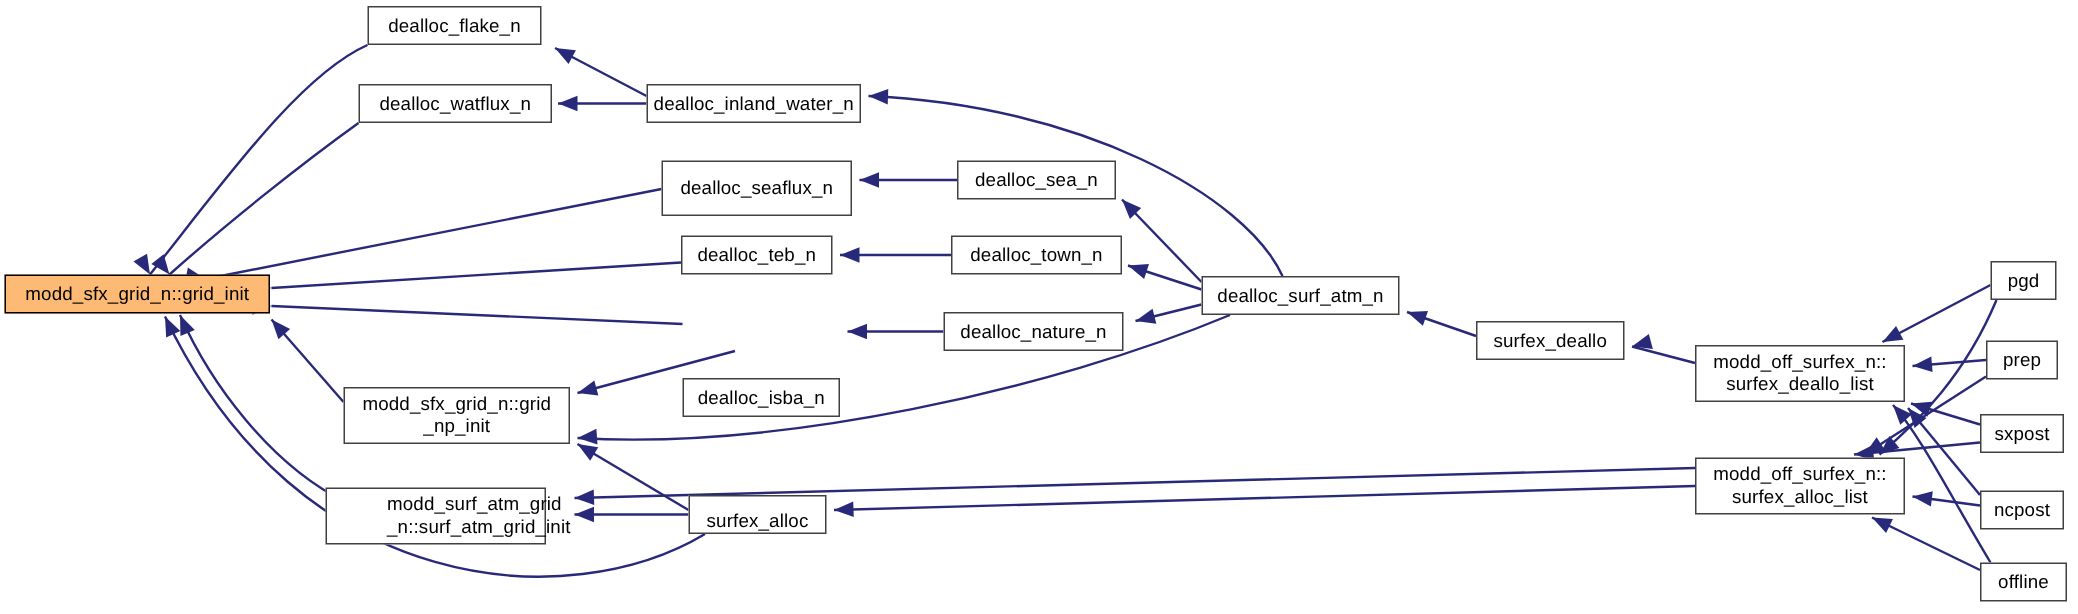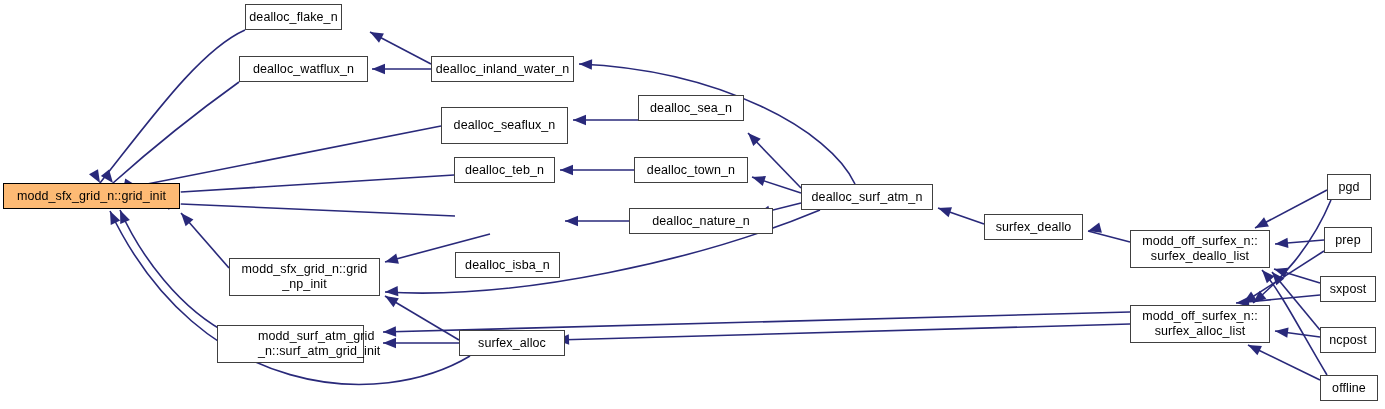--- a/index.html
+++ b/index.html
@@ -119,36 +119,36 @@
       <path d="M 1320,330 L 1272,272" fill="none" stroke="#29297a" stroke-width="1.6"></path>
       <polygon points="0,0 -13,-5.2 -13,5.2" fill="#29297a" transform="translate(1272,272) rotate(230)"></polygon>
       <path d="M 1320,337 L 1275,331" fill="none" stroke="#29297a" stroke-width="1.6"></path>
       <polygon points="0,0 -13,-5.2 -13,5.2" fill="#29297a" transform="translate(1275,331) rotate(187)"></polygon>
       <path d="M 1327,375 C 1300,330 1280,290 1262,270" fill="none" stroke="#29297a" stroke-width="1.6"></path>
       <polygon points="0,0 -13,-5.2 -13,5.2" fill="#29297a" transform="translate(1262,270) rotate(228)"></polygon>
       <path d="M 1320,380 L 1248,345" fill="none" stroke="#29297a" stroke-width="1.6"></path>
       <polygon points="0,0 -13,-5.2 -13,5.2" fill="#29297a" transform="translate(1248,345) rotate(206)"></polygon>
     </svg>
 <div class="node highlight" style="left: 3px; top: 183px; width: 177px; height: 26px;"><span class="lbl">modd_sfx_grid_n::grid_init</span></div>
-    <div class="node" style="left: 245px; top: 4px; width: 97px; height: 26px;"><span class="lbl">dealloc_flake_n</span></div>
+    <div class="node" style="left: 245px; top: 4px; width: 116px; height: 26px;"><span class="lbl">dealloc_flake_n</span></div>
     <div class="node" style="left: 239px; top: 56px; width: 129px; height: 26px;"><span class="lbl">dealloc_watflux_n</span></div>
     <div class="node" style="left: 431px; top: 56px; width: 143px; height: 26px; text-align: center;"><span class="lbl">dealloc_inland_water_n</span></div>
     <div class="node" style="left: 441px; top: 107px; width: 127px; height: 37px;"><span class="lbl">dealloc_seaflux_n</span></div>
     <div class="node" style="left: 454px; top: 157px; width: 101px; height: 26px;"><span class="lbl">dealloc_teb_n</span></div>
     <div class="node" style="left: 455px; top: 208px; width: 105px; height: 26px; margin-top: 44px;"><span class="lbl">dealloc_isba_n</span></div>
-    <div class="node" style="left: 638px; top: 95px; width: 106px; height: 26px; text-align: center;"><span class="lbl">dealloc_sea_n</span></div>
+    <div class="node" style="left: 638px; top: 107px; width: 106px; height: 26px; text-align: center;"><span class="lbl">dealloc_sea_n</span></div>
     <div class="node" style="left: 634px; top: 157px; width: 114px; height: 26px;"><span class="lbl">dealloc_town_n</span></div>
-    <div class="node" style="left: 629px; top: 208px; width: 144px; height: 26px;"><span class="lbl">dealloc_nature_n</span></div>
+    <div class="node" style="left: 629px; top: 208px; width: 120px; height: 26px;"><span class="lbl">dealloc_nature_n</span></div>
     <div class="node" style="left: 801px; top: 184px; width: 132px; height: 26px;"><span class="lbl">dealloc_surf_atm_n</span></div>
     <div class="node" style="left: 984px; top: 214px; width: 99px; height: 26px;"><span class="lbl">surfex_deallo</span></div>
     <div class="node" style="left: 229px; top: 258px; width: 151px; height: 38px;"><span class="lbl">modd_sfx_grid_n::grid
 _np_init</span></div>
     <div class="node" style="left: 217px; top: 325px; width: 147px; height: 38px; padding-left: 40px;"><span class="lbl">modd_surf_atm_grid
 _n::surf_atm_grid_init</span></div>
-    <div class="node" style="left: 459px; top: 330px; width: 106px; height: 26px;"><span class="lbl">surfex_alloc</span></div>
+    <div class="node" style="left: 459px; top: 330px; width: 92px; height: 26px; align-items: flex-end;"><span class="lbl">surfex_alloc</span></div>
     <div class="node" style="left: 1130px; top: 230px; width: 140px; height: 38px;"><span class="lbl">modd_off_surfex_n::
 surfex_deallo_list</span></div>
     <div class="node" style="left: 1130px; top: 305px; width: 140px; height: 38px;"><span class="lbl">modd_off_surfex_n::
 surfex_alloc_list</span></div>
     <div class="node" style="left: 1327px; top: 174px; width: 44px; height: 26px;"><span class="lbl">pgd</span></div>
     <div class="node" style="left: 1324px; top: 227px; width: 48px; height: 26px;"><span class="lbl">prep</span></div>
     <div class="node" style="left: 1320px; top: 276px; width: 56px; height: 26px;"><span class="lbl">sxpost</span></div>
     <div class="node" style="left: 1320px; top: 327px; width: 56px; height: 26px;"><span class="lbl">ncpost</span></div>
     <div class="node" style="left: 1320px; top: 375px; width: 58px; height: 26px;"><span class="lbl">offline</span></div>
   </div>

